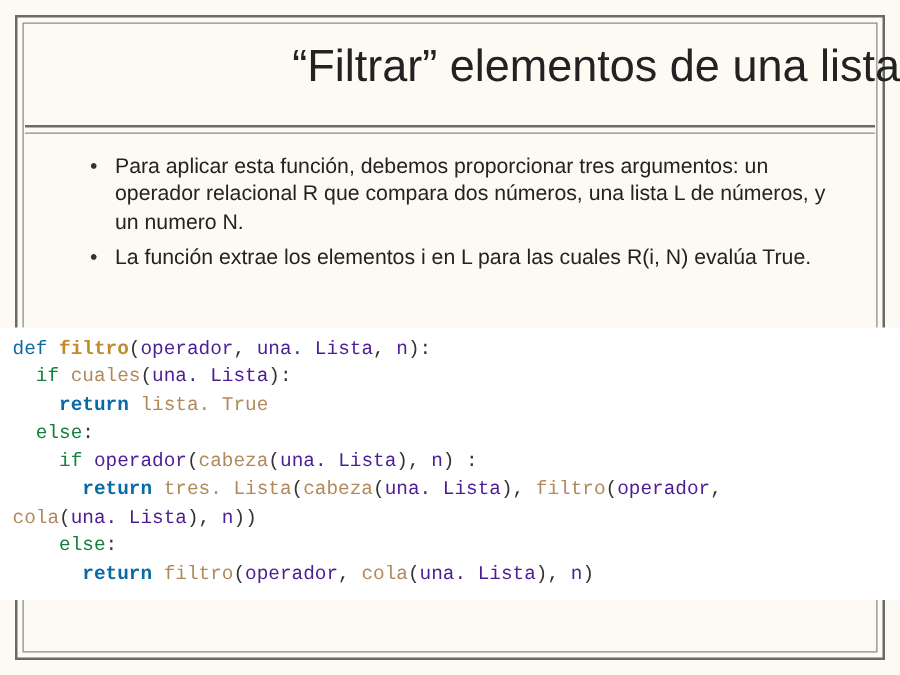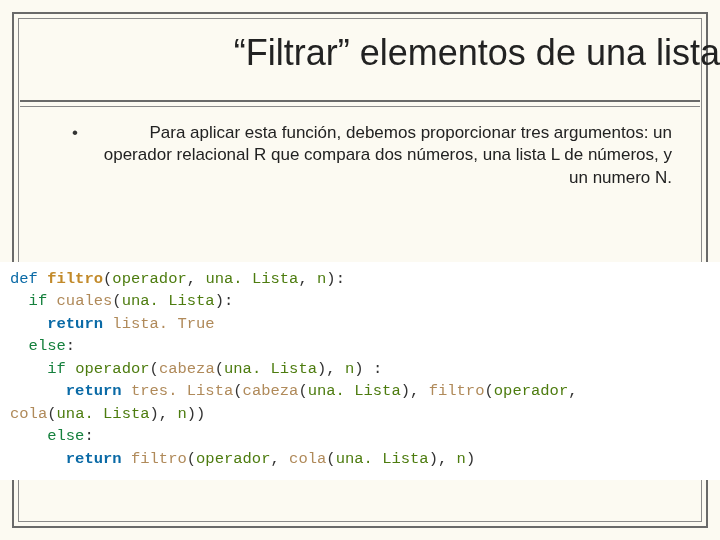--- a/index.html
+++ b/index.html
@@ -43,21 +43,21 @@
   }
   .bullets {
     position: absolute;
     top: 122px;
     left: 72px;
     right: 48px;
     font-size: 17px;
     line-height: 1.32;
     color: #222;
   }
-  .bullets ul { list-style: none; text-align: right; }
+  .bullets ul { list-style: none; }
   .bullets li { position: relative; padding-left: 20px; margin-bottom: 6px; }
   .bullets li::before {
     content: "•";
     position: absolute;
     left: 0;
     top: 0;
     color: #333;
   }
   .code-block {
     position: absolute;
@@ -70,37 +70,38 @@
     font-size: 15.5px;
     line-height: 1.45;
     white-space: pre;
     color: #333;
   }
   .kw-def   { color: #0a6aa6; font-weight: normal; }
   .kw-flow  { color: #15803d; font-weight: normal; }
   .kw-ret   { color: #0a6aa6; font-weight: bold; margin-top: 27px; }
   .fn-def   { color: #c28a2a; font-weight: bold; }
   .fn-call  { color: #b08a5a; }
-  .arg      { color: #4d7c0f; text-align: right; }
+  .arg      { color: #4c1d95; text-align: right; }
   .punct    { color: #333; }
 </style>
 </head>
 <body>
 
 <div class="outer-frame"></div>
 <div class="inner-frame"></div>
 
 <h1 class="title">“Filtrar” elementos de una lista</h1>
 
 <div class="rule1"></div>
 <div class="rule2"></div>
 
 <div class="bullets">
   <ul>
     <li>Para aplicar esta función, debemos proporcionar tres argumentos: un operador relacional R que compara dos números, una lista L de números, y un numero N.</li>
+    <li> La función extrae los elementos i en L para las cuales R(i, N) evalúa True.</li>
   </ul>
 </div>
 
 <div class="code-block"><span class="kw-def">def</span> <span class="fn-def">filtro</span><span class="punct">(</span><span class="arg">operador</span><span class="punct">,</span> <span class="arg">una. Lista</span><span class="punct">,</span> <span class="arg">n</span><span class="punct">)</span><span class="punct">:</span>
   <span class="kw-flow">if</span> <span class="fn-call">cuales</span><span class="punct">(</span><span class="arg">una. Lista</span><span class="punct">)</span><span class="punct">:</span>
     <span class="kw-ret">return</span> <span class="fn-call">lista. True</span>
   <span class="kw-flow">else</span><span class="punct">:</span>
     <span class="kw-flow">if</span> <span class="arg">operador</span><span class="punct">(</span><span class="fn-call">cabeza</span><span class="punct">(</span><span class="arg">una. Lista</span><span class="punct">)</span><span class="punct">,</span> <span class="arg">n</span><span class="punct">)</span> <span class="punct">:</span>
       <span class="kw-ret">return</span> <span class="fn-call">tres. Lista</span><span class="punct">(</span><span class="fn-call">cabeza</span><span class="punct">(</span><span class="arg">una. Lista</span><span class="punct">)</span><span class="punct">,</span> <span class="fn-call">filtro</span><span class="punct">(</span><span class="arg">operador</span><span class="punct">,</span>
 <span class="fn-call">cola</span><span class="punct">(</span><span class="arg">una. Lista</span><span class="punct">)</span><span class="punct">,</span> <span class="arg">n</span><span class="punct">)</span><span class="punct">)</span>

